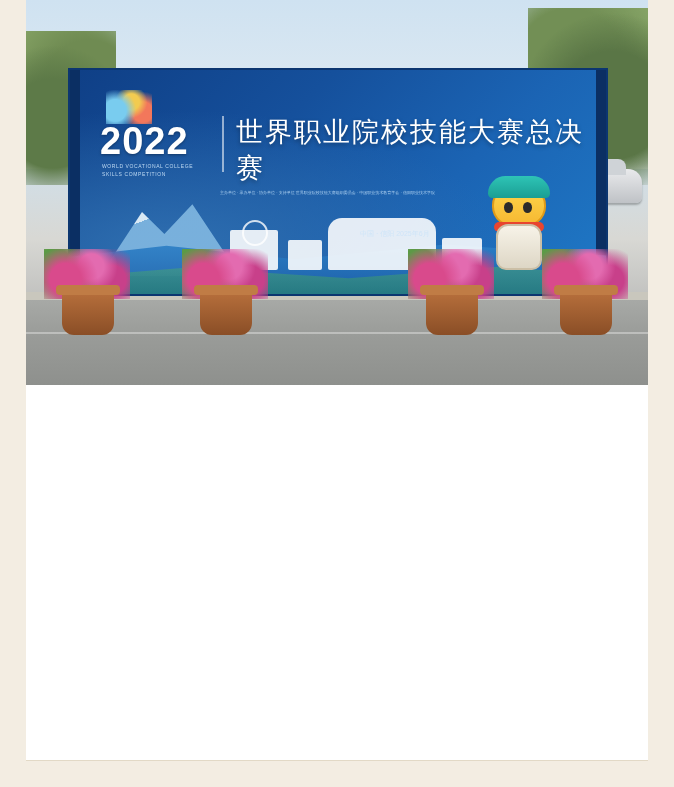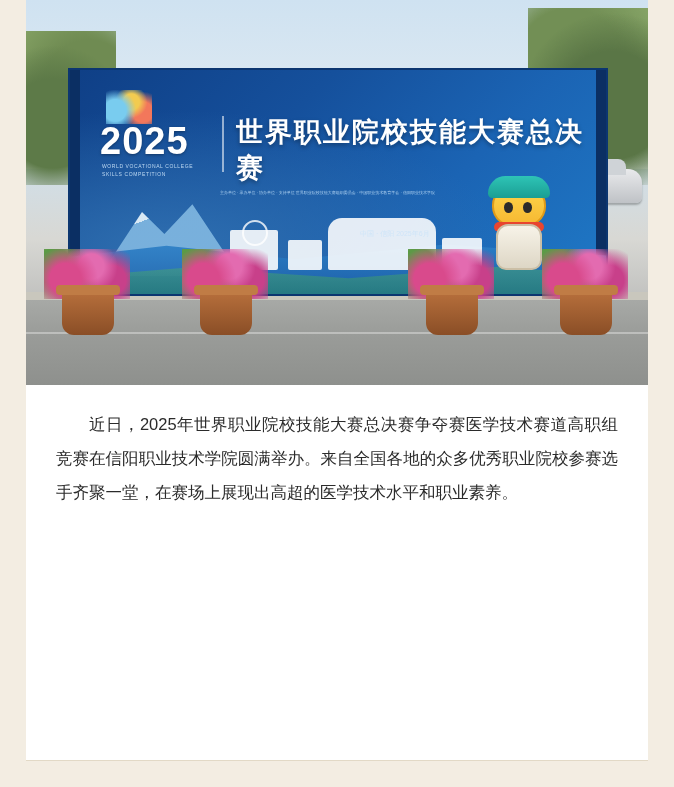--- a/index.html
+++ b/index.html
@@ -124,21 +124,21 @@
     width: 112px;
     font-size: 5px; line-height: 8px; letter-spacing: .6px;
     color: #bcd8f2;
   }
   .vline {
     position: absolute; left: 152px; top: 46px;
     width: 2px; height: 56px; background: rgba(255,255,255,.55);
   }
   .title1 {
     position: absolute; left: 166px; top: 44px;
-    font-size: 27px; font-weight: 700; letter-spacing: 2px;
+    font-size: 27px; font-weight: 400; letter-spacing: 2px;
     color: #ffffff; text-shadow: 0 2px 4px rgba(0,0,0,.35);
   }
   .title2 {
     position: absolute; left: 186px; top: 82px;
     font-size: 25px; font-weight: 700; letter-spacing: 3px;
     color: #ffe9a8;
     text-shadow: 0 2px 4px rgba(0,0,0,.4);
   }
   .fineprint {
     position: absolute; left: 150px; top: 120px;
@@ -285,21 +285,21 @@
         <div class="wave"></div>
         <div class="wave2"></div>
 
         <div class="bldg b1"></div>
         <div class="bldg b2"></div>
         <div class="bldg b3"></div>
         <div class="bldg b4"></div>
         <div class="icon-circle"></div>
 
         <div class="logo-mark"></div>
-        <div class="year">2025</div>
+        <div class="year">2022</div>
         <div class="year-sub">WORLD VOCATIONAL COLLEGE SKILLS COMPETITION</div>
         <div class="vline"></div>
         <div class="title1">世界职业院校技能大赛总决赛</div>
         <div class="fineprint">主办单位 · 承办单位 · 协办单位 · 支持单位   世界职业院校技能大赛组织委员会 · 中国职业技术教育学会 · 信阳职业技术学院</div>
         <div class="place">中国 · 信阳
 2025年6月</div>
 
         <div class="mascot">
           <div class="head"></div>
           <div class="cap"></div>
@@ -314,22 +314,19 @@
       <div class="pot" style="left:36px"></div>
       <div class="bloom" style="left:156px"></div>
       <div class="pot" style="left:174px"></div>
       <div class="bloom" style="left:382px"></div>
       <div class="pot" style="left:400px"></div>
       <div class="bloom" style="left:516px"></div>
       <div class="pot" style="left:534px"></div>
     </div>
 
     <div class="article">
-      <p class="indent">
-        <span>近日，2025年世界职业院校技能大赛总决赛争夺赛医学技术赛道高职组竞赛在信阳职业技术学院圆满举办。来自全国各地的众多优秀职业院校参赛选手齐聚一堂，在赛场上展现出高超的医学技术水平和职业素养。</span>
-      </p>
     </div>
 
   </div>
 
   <div class="footer-rule"></div>
   <div class="bottom-band"></div>
 </div>
 
 </body></html>

